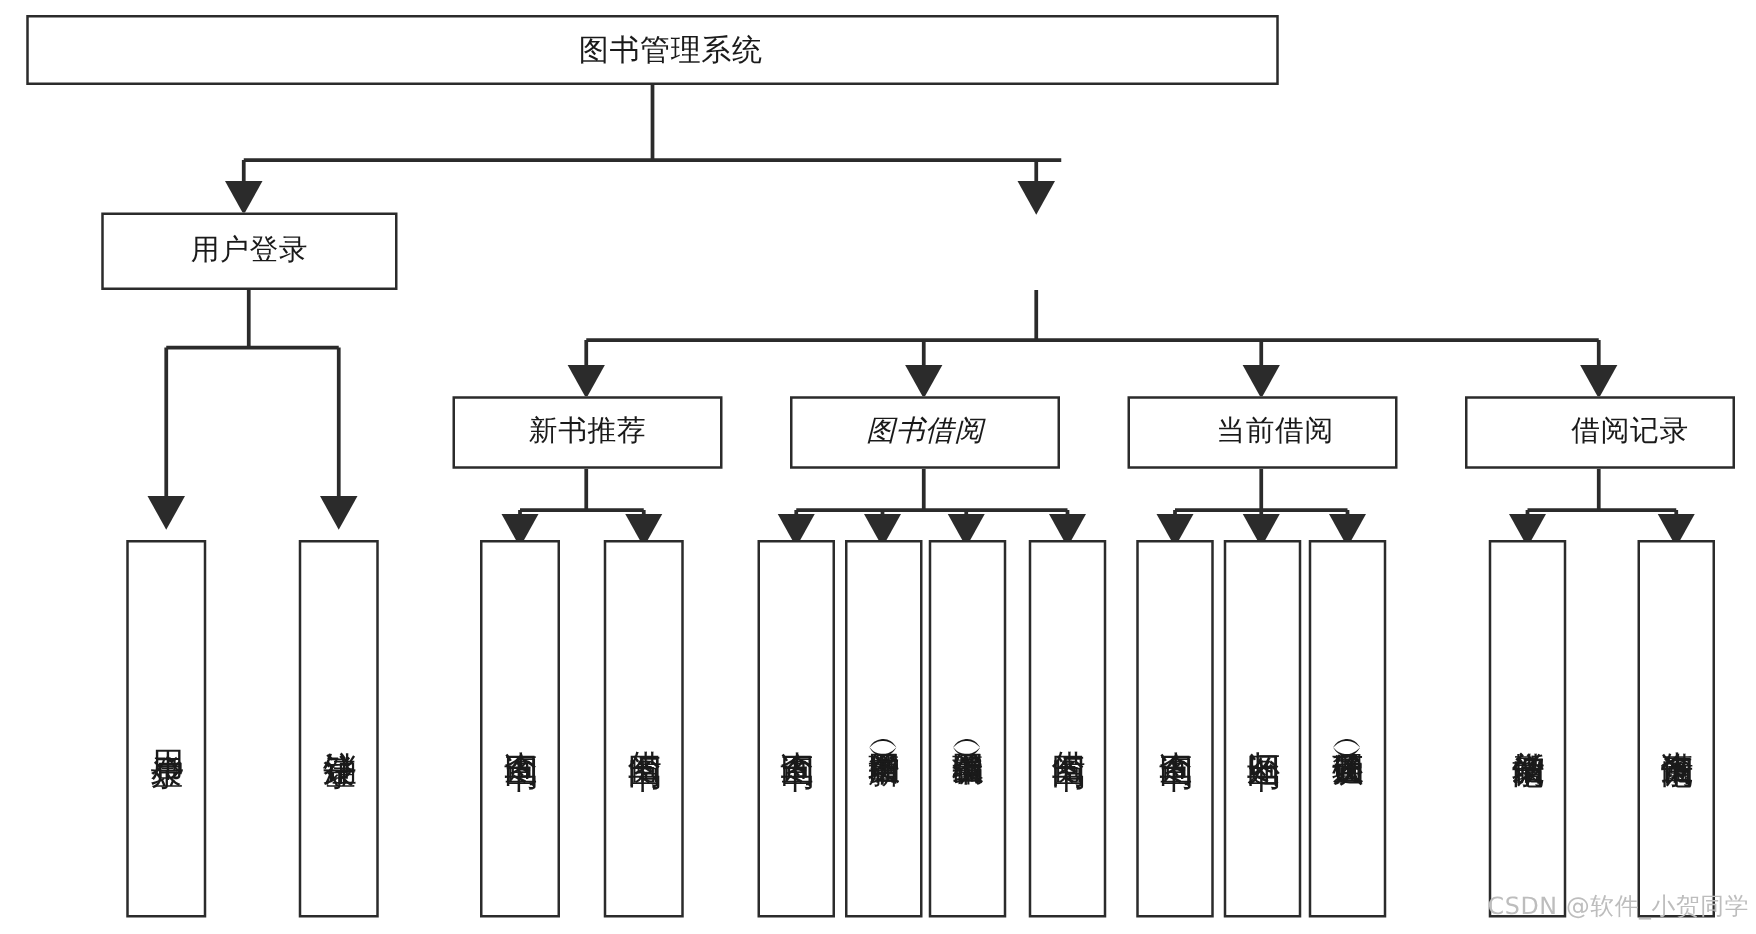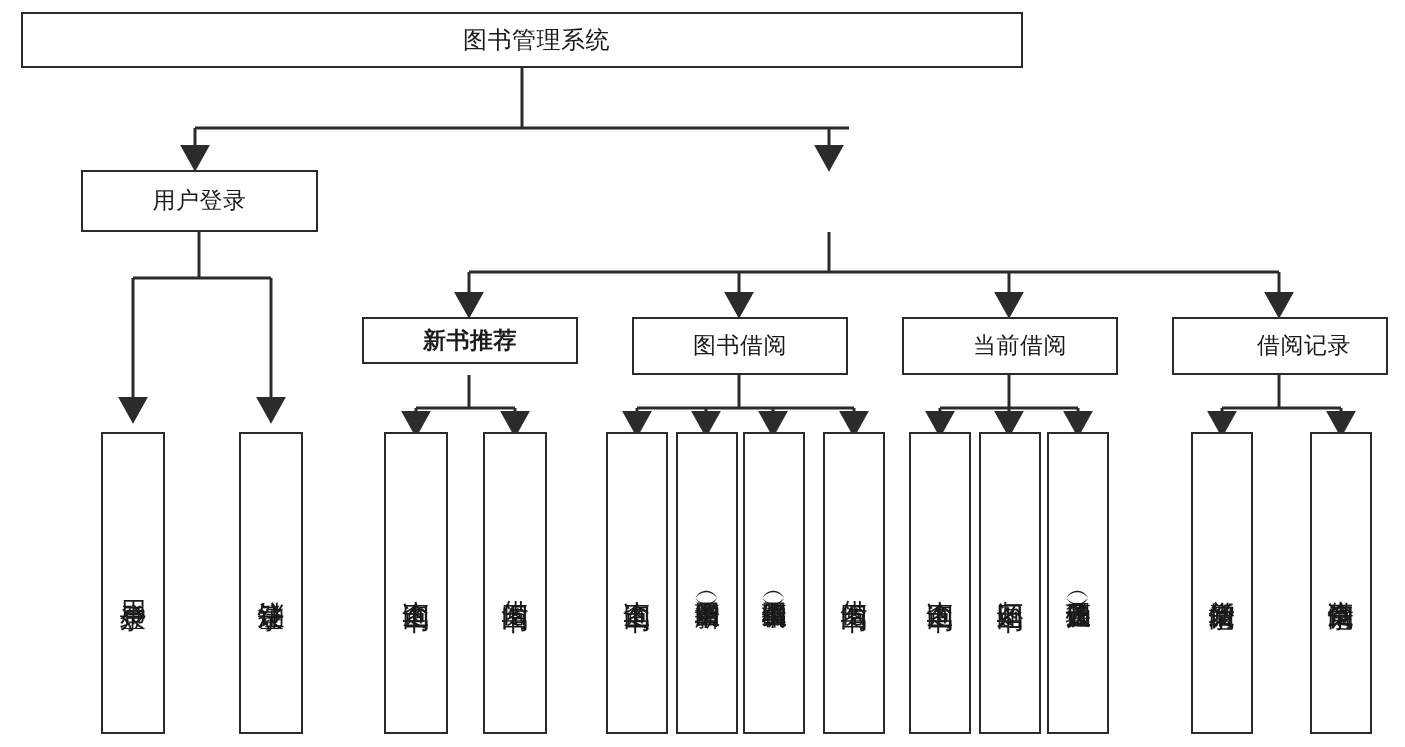--- a/index.html
+++ b/index.html
@@ -123,24 +123,24 @@
   </svg>
 
   <div class="node horiz root" style="left:21px; top:12px; width:1002px; height:56px;">
     <span>图书管理系统</span>
   </div>
 
   <div class="node horiz" style="left:81px; top:170px; width:237px; height:62px;">
     <span>用户登录</span>
   </div>
 
-  <div class="node horiz" style="left:362px; top:317px; width:216px; height:47px;font-weight:bold;">
+  <div class="node horiz" style="left:362px; top:317px; width:216px; height:58px;">
     <span>新书推荐</span>
   </div>
-  <div class="node horiz" style="left:632px; top:317px; width:216px; height:58px;">
+  <div class="node horiz" style="left:632px; top:317px; width:216px; height:58px;font-style:italic;">
     <span>图书借阅</span>
   </div>
   <div class="node horiz" style="left:902px; top:317px; width:216px; height:58px;padding-left:20px;">
     <span>当前借阅</span>
   </div>
   <div class="node horiz" style="left:1172px; top:317px; width:216px; height:58px;padding-left:48px;">
     <span>借阅记录</span>
   </div>
 
   <div class="node leaf" style="left:101px; top:432px; width:64px; height:302px;">
@@ -180,14 +180,15 @@
     <span class="vlabel">确认归还（管理员）</span>
   </div>
 
   <div class="node leaf" style="left:1191px; top:432px; width:62px; height:302px; font-size:26px; letter-spacing:1px;">
     <span class="vlabel">新增借阅记录</span>
   </div>
   <div class="node leaf" style="left:1310px; top:432px; width:62px; height:302px; font-size:26px; letter-spacing:1px;">
     <span class="vlabel">查询借阅记录</span>
   </div>
 
+  <div class="watermark" style="left:1190px; top:712px;">CSDN @软件_小贺同学</div>
 
 </div>
 
 </body></html>

